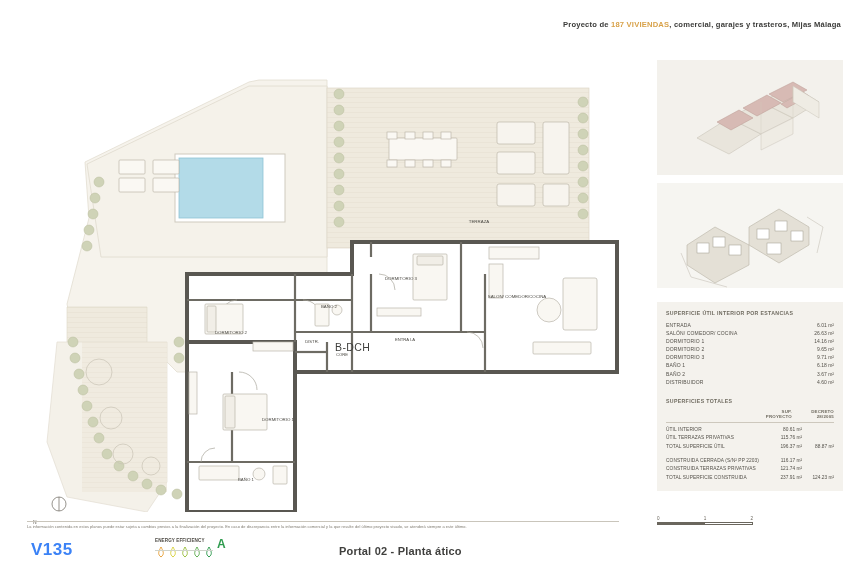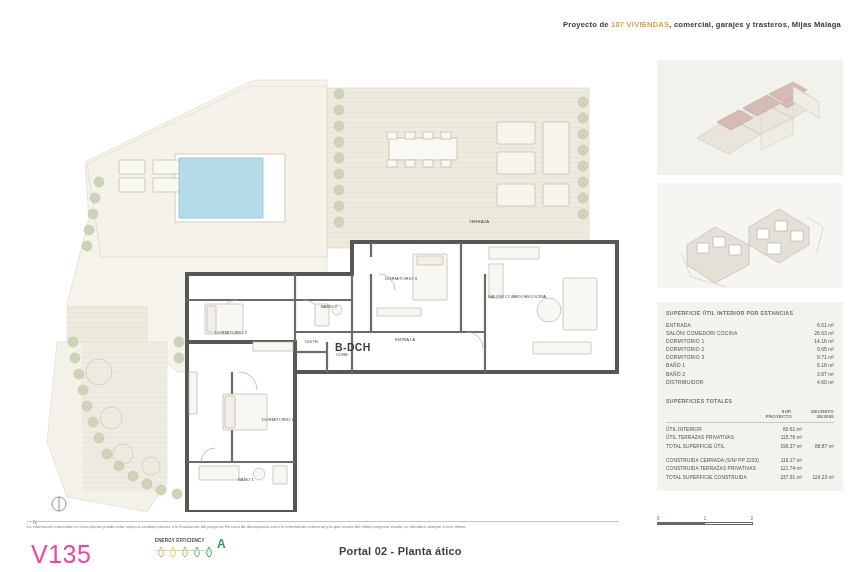--- a/index.html
+++ b/index.html
@@ -73,38 +73,38 @@
   .scalebar .bar i{flex:1;display:block;}
   .scalebar .bar i.fill{background:#6a665d;}
 
   
   .rule{position:absolute;left:18px;top:521px;width:592px;height:.6px;background:#c9c5bb;}
   .disclaimer{
     position:absolute;left:18px;top:524px;width:600px;
     font-size:3.9px;color:#7c786e;letter-spacing:.08px;line-height:1.3;
   }
   .vcode{
-    position:absolute;left:22px;top:540px;font-size:25px;font-weight:normal;
-    letter-spacing:.5px;color:#ec4899;
+    position:absolute;left:22px;top:540px;font-size:17px;font-weight:bold;
+    letter-spacing:.5px;color:#3b82f6;
   }
   .portal{
     position:absolute;left:318px;top:545px;font-size:11px;font-weight:bold;
     color:#3f3f3d;letter-spacing:.2px;margin-left:12px;
   }
   
   .energy{position:absolute;left:146px;top:538px;width:86px;height:26px;}
   .energy .ttl{font-size:4.6px;font-weight:bold;color:#4d4a44;letter-spacing:.1px;}
   .energy .arrows{display:flex;gap:1.5px;margin-top:2px;}
   .letterA{
     position:absolute;left:62px;top:-1px;font-size:12px;font-weight:bold;color:#2e9b4e;
   }
   .egreenline{position:absolute;left:0;top:12px;width:58px;height:1px;background:#cfd3cb;}
 
   .bdch{
-    position:absolute;left:326px;top:341px;font-size:10.5px;font-weight:bold;
+    position:absolute;left:326px;top:341px;font-size:10.5px;font-weight:normal;
     color:#3f3f3d;letter-spacing:.4px;text-align:right;
   }
   .northlbl{position:absolute;left:24px;top:519px;font-size:5px;color:#6a665d;}
 </style>
 </head>
 <body>
 
 <div class="sheet">
 
   <div class="header">

